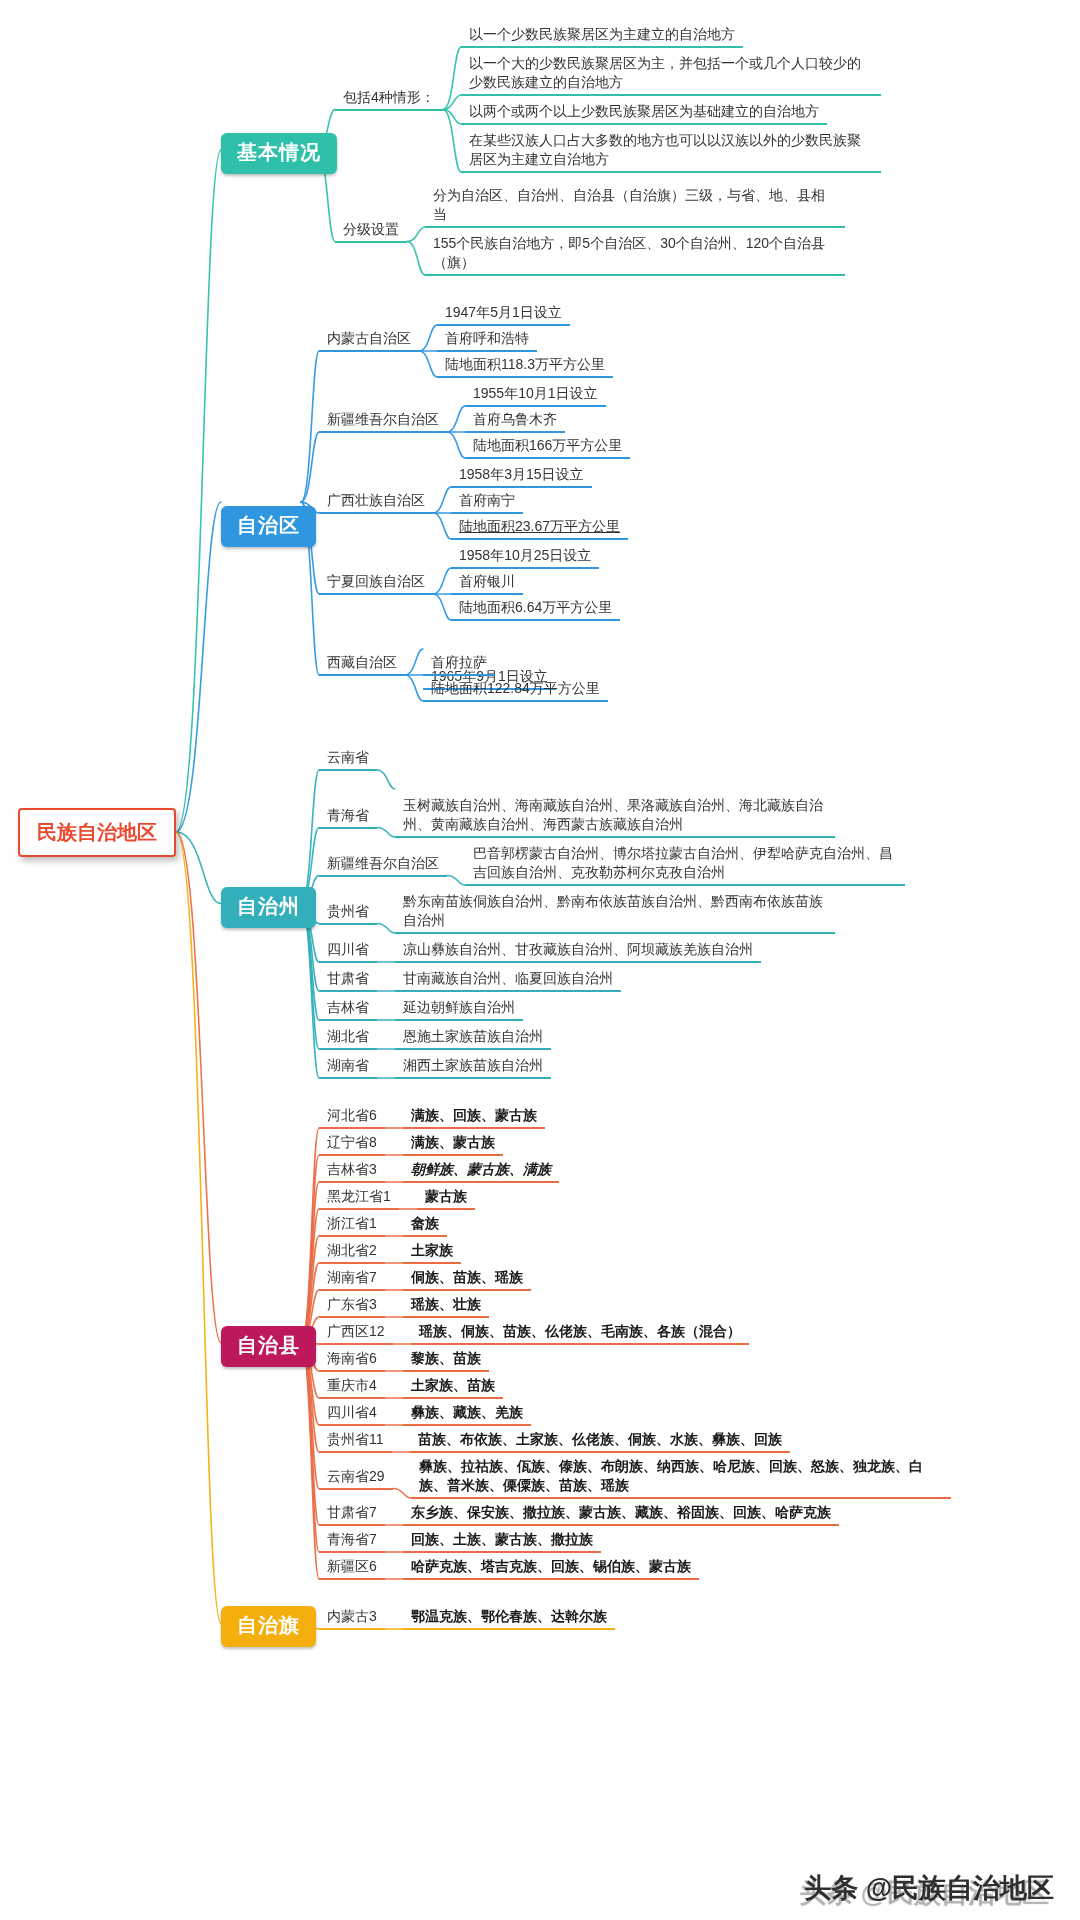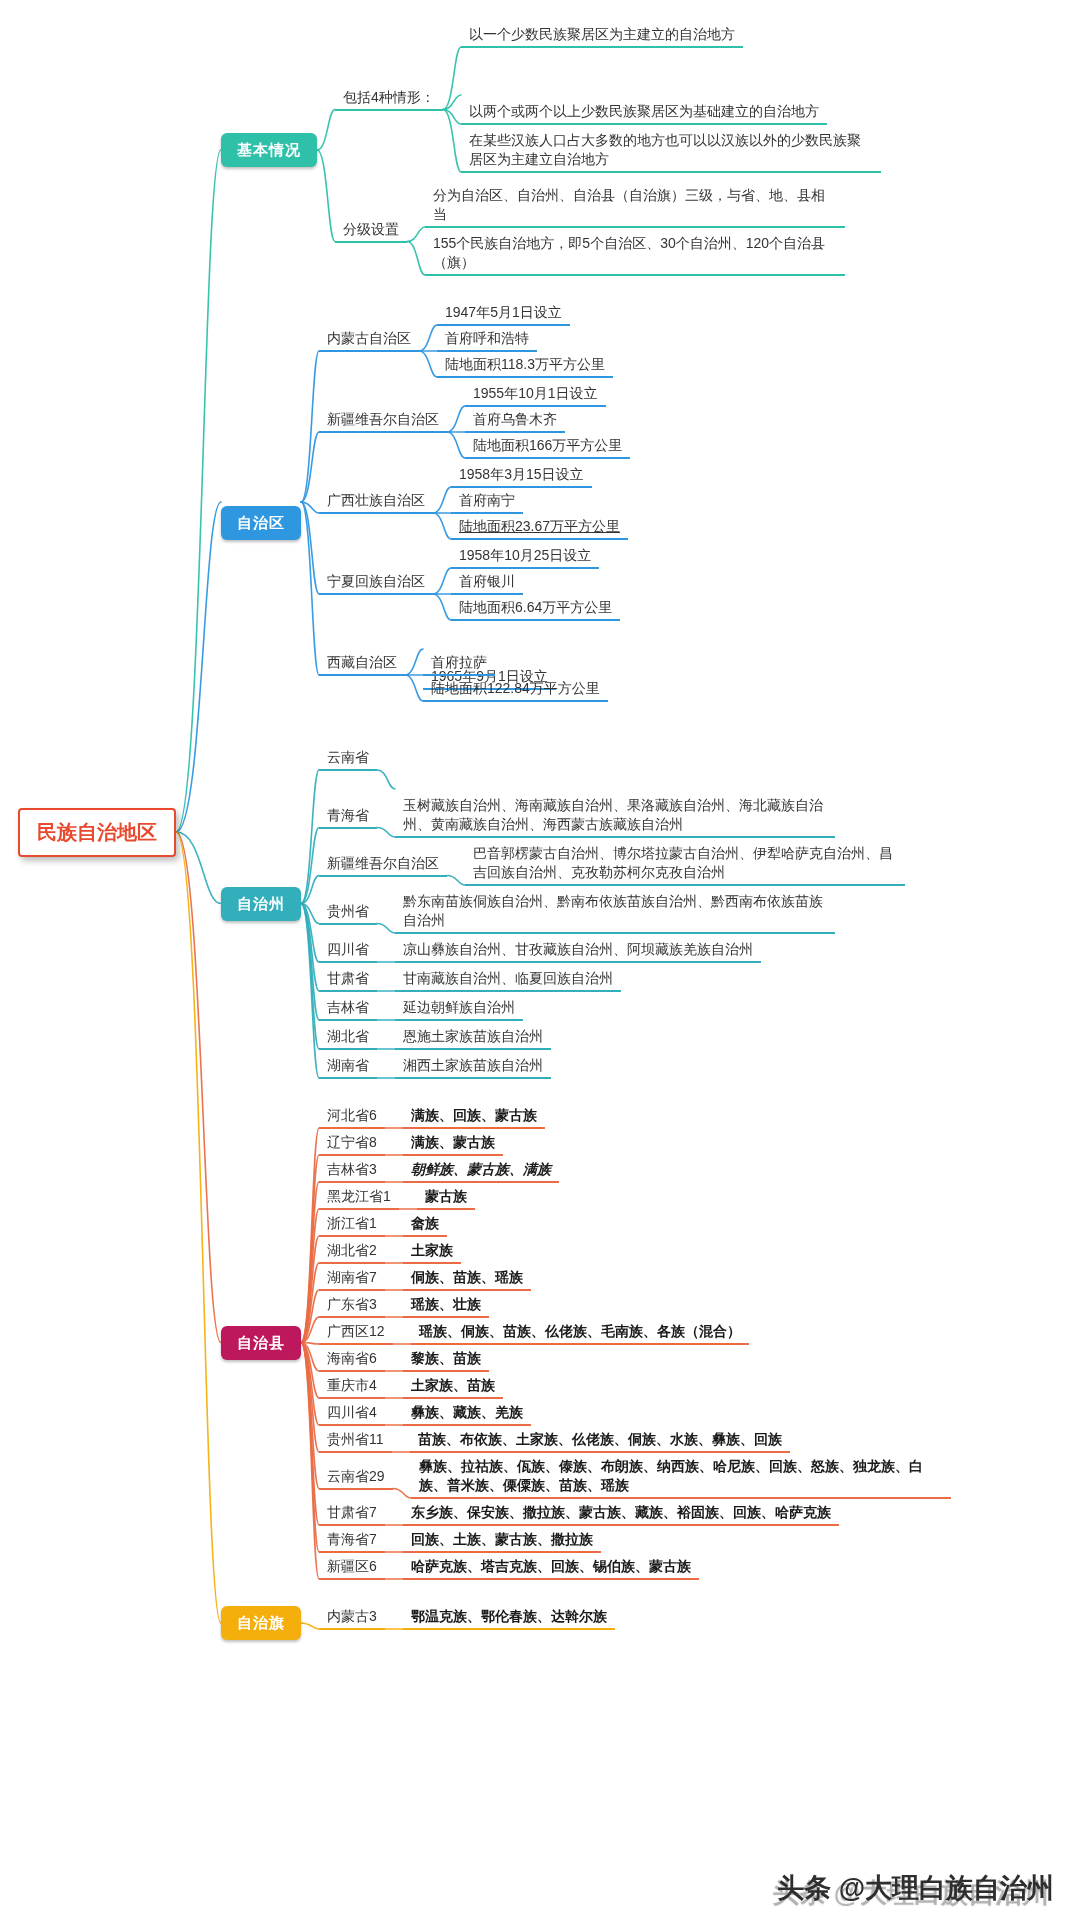--- a/index.html
+++ b/index.html
@@ -4,23 +4,24 @@
 <style>
   html,body{margin:0;padding:0;background:#fff;}
   body{font-family:"Liberation Sans","DejaVu Sans",sans-serif;}
   #canvas{position:relative;width:1080px;height:1920px;background:#fff;overflow:hidden;}
   #links{position:absolute;left:0;top:0;width:1080px;height:1920px;}
   #nodes{position:absolute;left:0;top:0;width:1080px;height:1920px;}
   .node{position:absolute;color:#333;font-size:14px;line-height:1.35;box-sizing:border-box;}
   .leaf{padding:1px 8px 2px 8px;border-bottom:2px solid #999;}
   .bold{font-weight:bold;color:#1a1a1a;}
   .branch{
-    color:#fff;font-weight:bold;font-size:15px;letter-spacing:1px;
+    color:#fff;font-weight:bold;font-size:20px;letter-spacing:1px;
     padding:7px 16px;border-radius:6px;white-space:nowrap;
     box-shadow:0 2px 3px rgba(0,0,0,.25);
+    font-family:Liberation Mono, monospace;
   }
   .root{
     background:#fff;border:2px solid #ee5b3f;color:#e8402a;
     font-size:20px;font-weight:bold;padding:9px 17px;border-radius:4px;
     white-space:nowrap;box-shadow:3px 4px 6px rgba(0,0,0,.25);
   }
   path.link{fill:none;stroke-width:1.6;stroke-linecap:round;stroke-opacity:.95;}
   #watermark{
     position:absolute;right:26px;bottom:14px;
     font-size:27px;font-weight:bold;color:#2e2e2e;
@@ -119,20 +120,21 @@
       <path d="M 385 1579 C 395.8 1579, 395.8 1579, 403 1579" class="link" stroke="#EA6B44"></path>
       <path d="M 176 832 C 203 832, 203 1623, 221 1623" class="link" stroke="#F5AF0C"></path>
       <path d="M 301 1623 C 311.8 1623, 311.8 1629, 319 1629" class="link" stroke="#F5AF0C"></path>
       <path d="M 385 1629 C 395.8 1629, 395.8 1629, 403 1629" class="link" stroke="#F5AF0C"></path>
     </svg>
   <div id="nodes">
       <div class="node root" style="border-color: rgb(233, 74, 47); color: rgb(233, 74, 47); left: 18px; top: 808px;">民族自治地区</div>
       <div class="node branch" style="background: rgb(46, 192, 169); left: 221px; top: 133px;">基本情况</div>
       <div class="node leaf" style="border-bottom-color: rgb(46, 192, 169); white-space: nowrap; left: 335px; top: 87px;">包括4种情形：</div>
       <div class="node leaf" style="border-bottom-color: rgb(46, 192, 169); white-space: nowrap; left: 461px; top: 24px;">以一个少数民族聚居区为主建立的自治地方</div>
+      <div class="node leaf" style="border-bottom-color: rgb(46, 192, 169); max-width: 420px; left: 461px; top: 53px;">以一个大的少数民族聚居区为主，并包括一个或几个人口较少的少数民族建立的自治地方</div>
       <div class="node leaf" style="border-bottom-color: rgb(46, 192, 169); white-space: nowrap; left: 461px; top: 101px;">以两个或两个以上少数民族聚居区为基础建立的自治地方</div>
       <div class="node leaf" style="border-bottom-color: rgb(46, 192, 169); max-width: 420px; left: 461px; top: 130px;">在某些汉族人口占大多数的地方也可以以汉族以外的少数民族聚居区为主建立自治地方</div>
       <div class="node leaf" style="border-bottom-color: rgb(46, 192, 169); white-space: nowrap; left: 335px; top: 219px;">分级设置</div>
       <div class="node leaf" style="border-bottom-color: rgb(46, 192, 169); max-width: 420px; left: 425px; top: 185px;">分为自治区、自治州、自治县（自治旗）三级，与省、地、县相当</div>
       <div class="node leaf" style="border-bottom-color: rgb(46, 192, 169); max-width: 420px; left: 425px; top: 233px;">155个民族自治地方，即5个自治区、30个自治州、120个自治县（旗）</div>
       <div class="node branch" style="background: rgb(46, 151, 224); left: 221px; top: 485px; margin-top: 21px;">自治区</div>
       <div class="node leaf" style="border-bottom-color: rgb(46, 151, 224); white-space: nowrap; left: 319px; top: 328px;">内蒙古自治区</div>
       <div class="node leaf" style="border-bottom-color: rgb(46, 151, 224); white-space: nowrap; left: 437px; top: 302px;">1947年5月1日设立</div>
       <div class="node leaf" style="border-bottom-color: rgb(46, 151, 224); white-space: nowrap; left: 437px; top: 328px;">首府呼和浩特</div>
       <div class="node leaf" style="border-bottom-color: rgb(46, 151, 224); white-space: nowrap; left: 437px; top: 354px;">陆地面积118.3万平方公里</div>
@@ -203,15 +205,15 @@
       <div class="node leaf bold" style="border-bottom-color: rgb(234, 107, 68); max-width: 540px; left: 403px; top: 1502px;">东乡族、保安族、撒拉族、蒙古族、藏族、裕固族、回族、哈萨克族</div>
       <div class="node leaf" style="border-bottom-color: rgb(234, 107, 68); white-space: nowrap; left: 319px; top: 1529px;">青海省7</div>
       <div class="node leaf bold" style="border-bottom-color: rgb(234, 107, 68); white-space: nowrap; left: 403px; top: 1529px;">回族、土族、蒙古族、撒拉族</div>
       <div class="node leaf" style="border-bottom-color: rgb(234, 107, 68); white-space: nowrap; left: 319px; top: 1556px;">新疆区6</div>
       <div class="node leaf bold" style="border-bottom-color: rgb(234, 107, 68); white-space: nowrap; left: 403px; top: 1556px;">哈萨克族、塔吉克族、回族、锡伯族、蒙古族</div>
       <div class="node branch" style="background: rgb(245, 175, 12); left: 221px; top: 1606px;">自治旗</div>
       <div class="node leaf" style="border-bottom-color: rgb(245, 175, 12); white-space: nowrap; left: 319px; top: 1606px;">内蒙古3</div>
       <div class="node leaf bold" style="border-bottom-color: rgb(245, 175, 12); white-space: nowrap; left: 403px; top: 1606px;">鄂温克族、鄂伦春族、达斡尔族</div>
     </div>
   <div id="watermark">
-    <span>头条 @大理白族自治州</span>
+    <span>头条 @民族自治地区</span>
   </div>
 </div>
 
 </body></html>

